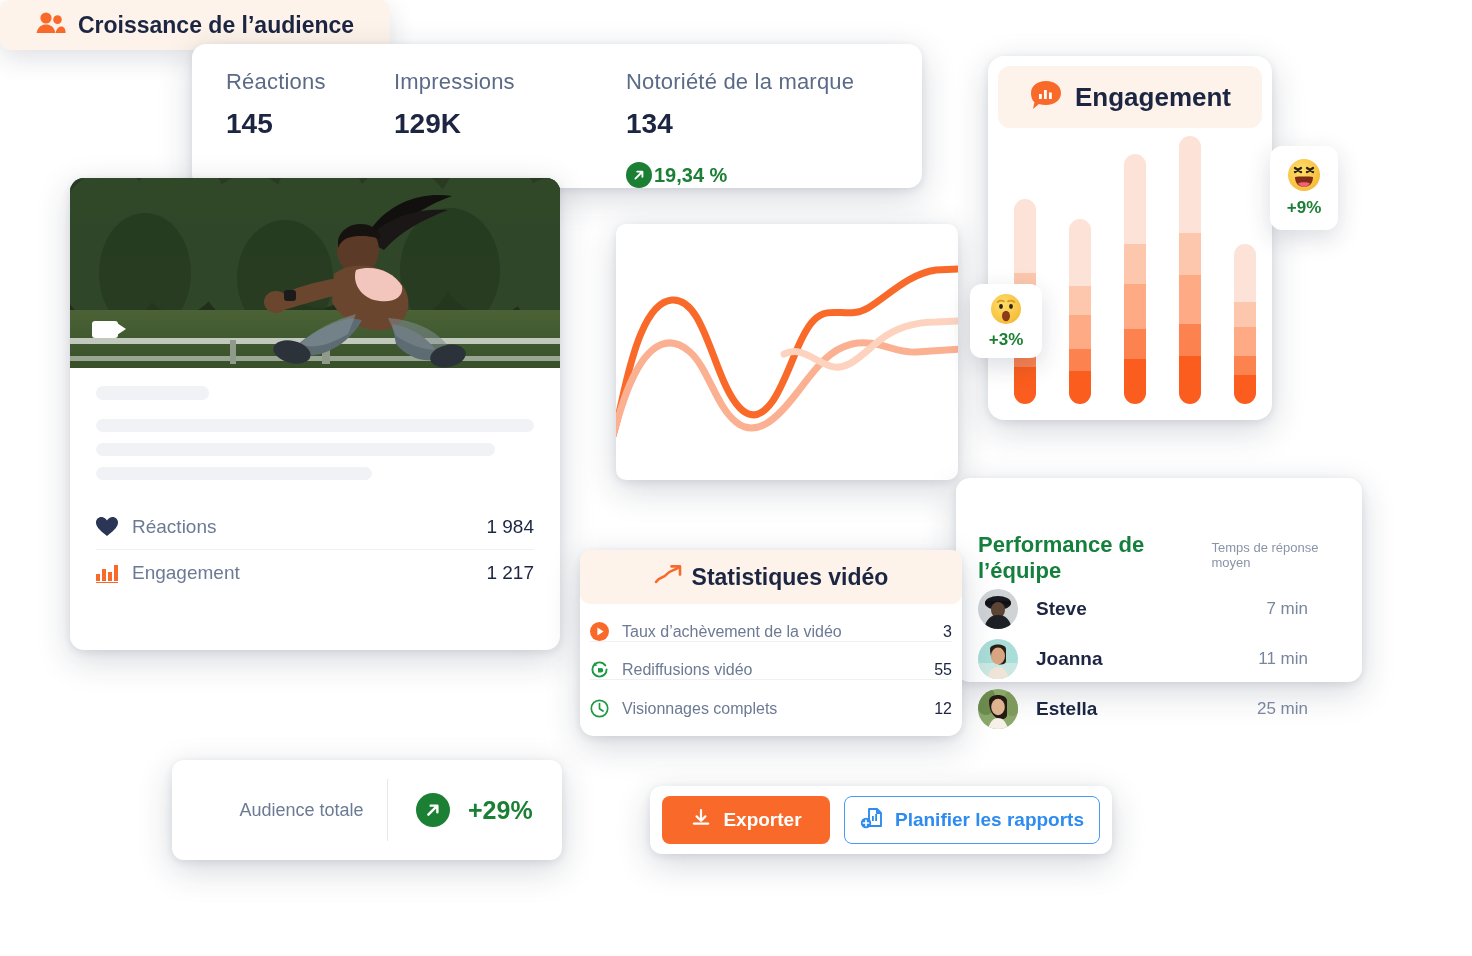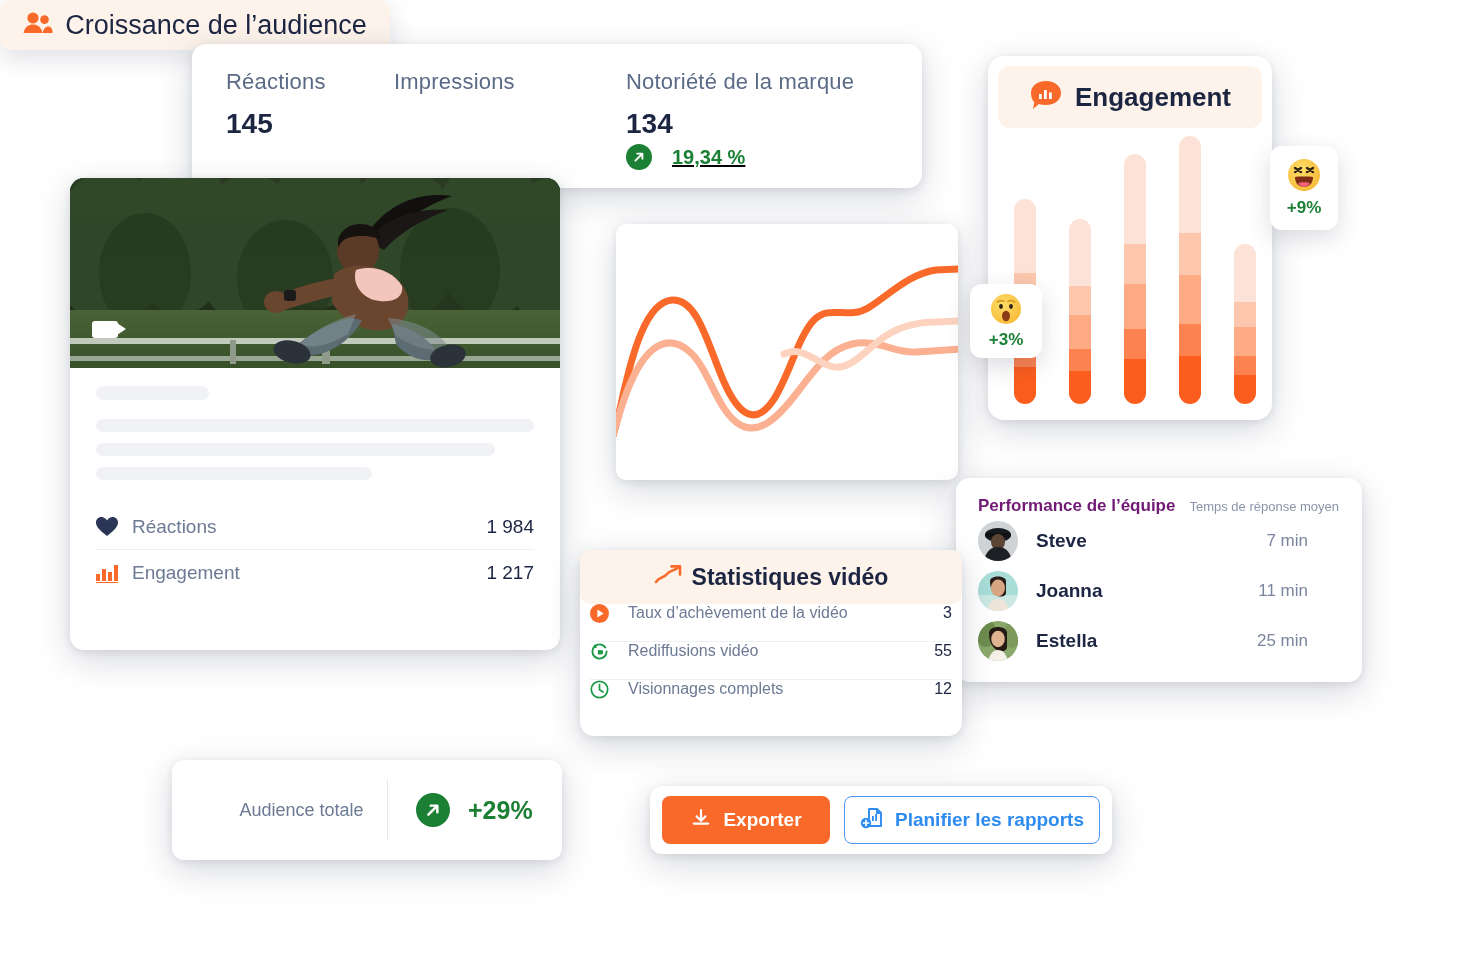--- a/index.html
+++ b/index.html
@@ -18,21 +18,21 @@
     border-radius: 16px;
     box-shadow: 0 10px 34px rgba(28,37,66,.18), 0 2px 8px rgba(28,37,66,.10);
   }
 
   
   #kpi-card { left: 192px; top: 44px; width: 730px; height: 144px; border-radius: 14px; }
   .kpi-row { display: flex; padding: 26px 34px 0 34px; }
   .kpi-col { display: flex; flex-direction: column; }
   .kpi-label { font-size: 22px; color: #5b6b87; letter-spacing: .2px; line-height: 1.1; }
   .kpi-value { font-size: 28px; font-weight: bold; color: #1c2542; margin-top: 14px; }
-  .kpi-delta { display: flex; align-items: center; gap: 20px; margin-top: 4px; text-decoration: underline; }
+  .kpi-delta { display: flex; align-items: center; gap: 2px; margin-top: 22px; }
   .green-circle {
     width: 26px; height: 26px; border-radius: 50%;
     background: #1b7f34; display: flex; align-items: center; justify-content: center;
     flex: none;
   }
   .green-circle svg { display:block; }
   .green-text { color: #1b7f34; font-size: 20px; font-weight: bold; }
 
   
   #post-card { left: 70px; top: 178px; width: 490px; height: 472px; border-radius: 14px; overflow: hidden; }
@@ -95,47 +95,47 @@
   .emoji-svg { display:block; }
 
   
   #vstat-card { left: 580px; top: 550px; width: 382px; height: 186px; border-radius: 14px; padding: 0; }
   .vstat-head {
     background: #fdf3ea; border-radius: 10px; height: 54px;
     display: flex; align-items: center; justify-content: center; gap: 10px;
   }
   .vstat-title { font-size: 23px; font-weight: bold; color: #1c2542; }
   .vstat-row {
-    display: flex; align-items: flex-start; height: 38px;
-    border-bottom: 1px solid #eef0f4; margin: 0 10px; gap: 6px;
+    display: flex; align-items: flex-end; height: 38px;
+    border-bottom: 1px solid #eef0f4; margin: 0 10px;
   }
   .vstat-row:last-child { border-bottom: none; }
   .vstat-ico { width: 24px; flex: none; display: flex; align-items: center; }
   .vstat-name { font-size: 16px; color: #6c7a94; margin-left: 8px; }
   .vstat-val { margin-left: auto; font-size: 16px; color: #1c2542; }
 
   
   #team-card { left: 956px; top: 478px; width: 406px; height: 204px; border-radius: 14px; padding: 18px 22px; }
   .team-head { display: flex; align-items: baseline; gap: 14px; }
-  .team-title { font-size: 17px; font-weight: bold; color: #701a75; }
+  .team-title { font-size: 22px; font-weight: bold; color: #15803d; margin-top: 36px; }
   .team-sub { font-size: 13px; color: #8a94a8; }
   .team-row { display: flex; align-items: center; height: 50px; }
   .avatar { width: 40px; height: 40px; border-radius: 50%; overflow: hidden; flex: none; }
   .avatar svg { display: block; width: 100%; height: 100%; }
   .team-name { font-size: 19px; font-weight: bold; color: #1c2542; margin-left: 18px; }
   .team-time { margin-left: auto; font-size: 17px; color: #7a869e; margin-right: 32px; }
 
   
   #aud-head-card {
     left: 172px; top: 698px; width: 390px; height: 50px;
     background: #fdf3ea; border-radius: 10px;
     display: flex; align-items: center; justify-content: center; gap: 12px;
     box-shadow: 0 8px 26px rgba(28,37,66,.14);
   }
-  .aud-title { font-size: 27px; font-weight: normal; color: #1c2542; }
+  .aud-title { font-size: 23px; font-weight: bold; color: #1c2542; }
   #aud-body-card { left: 172px; top: 760px; width: 390px; height: 100px; border-radius: 12px;
                    display: flex; align-items: center; }
   .aud-left { width: 215px; text-align: center; }
   .aud-lbl { font-size: 18px; color: #6c7a94; padding-left: 44px; }
   .aud-num { font-size: 25px; font-weight: bold; color: #101425; margin-top: 6px; }
   .aud-sep { width: 1px; height: 62px; background: #e3e7ee; }
   .aud-right { display: flex; align-items: center; gap: 18px; padding-left: 28px; }
   .aud-right .green-circle { width: 34px; height: 34px; }
   .aud-pct { font-size: 25px; font-weight: bold; color: #1b7f34; }
 
@@ -155,20 +155,21 @@
   <div class="card" id="kpi-card">
     <div class="kpi-row">
 
       <div class="kpi-col" style="width:168px">
         <div class="kpi-label">Réactions</div>
         <div class="kpi-value">145</div>
       </div>
 
       <div class="kpi-col" style="width:232px">
         <div class="kpi-label">Impressions</div>
+        <div class="kpi-value">129K</div>
       </div>
 
       <div class="kpi-col">
         <div class="kpi-label">Notoriété de la marque</div>
         <div class="kpi-value">134</div>
         <div class="kpi-delta">
           <span class="green-circle">
             <svg width="14" height="14" viewBox="0 0 14 14">
               <path d="M3.4 10.6 L10 4 M5.2 3.6 H10.4 V8.8" stroke="#fff" stroke-width="1.9" fill="none" stroke-linecap="round" stroke-linejoin="round"></path>
             </svg>

